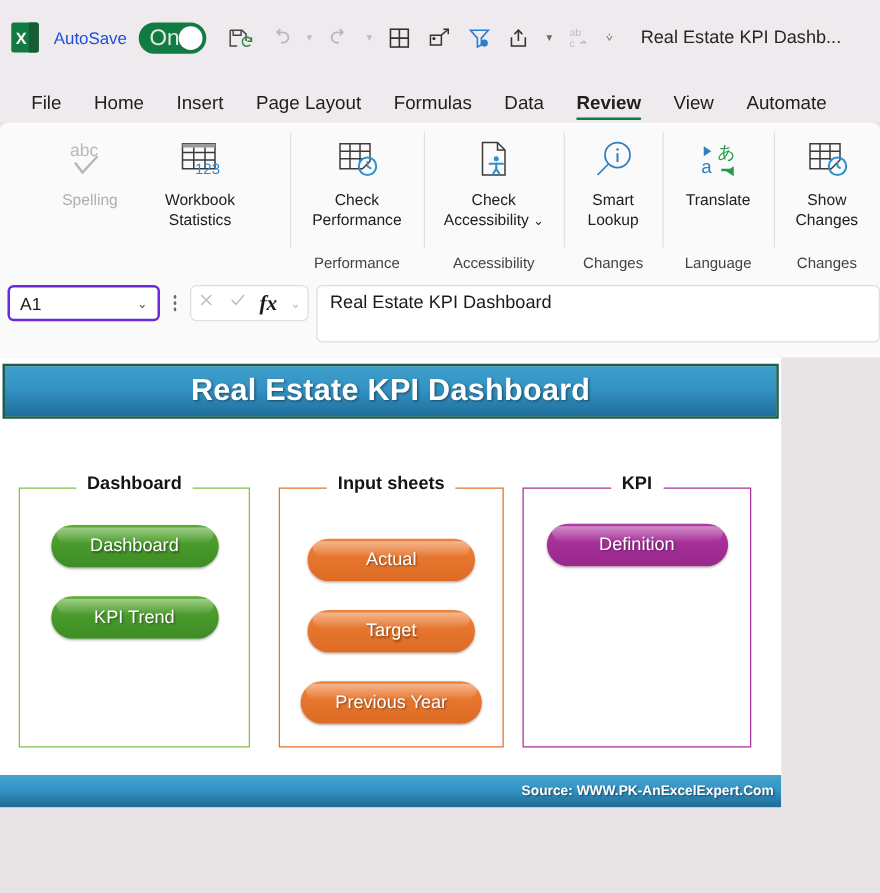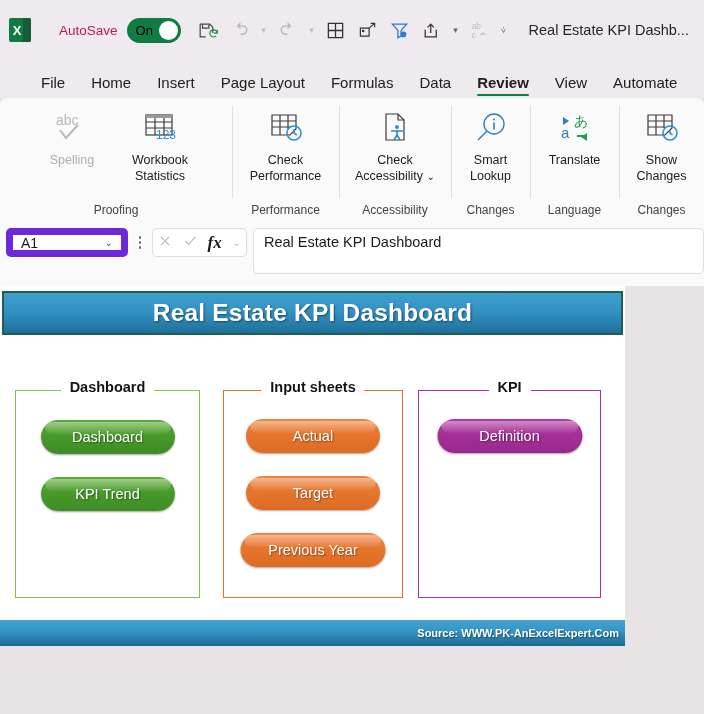--- a/index.html
+++ b/index.html
@@ -26,48 +26,48 @@
   }
   .xl-logo::after{
     content:""; position:absolute; right:0; top:0; width:8px; height:24px;
     background:#185c37; border-radius:0 2px 2px 0;
   }
   .xl-logo span{
     color:#fff; font-size:13px; font-weight:bold; z-index:2;
     position:relative; left:-3px; font-family:"Liberation Sans", sans-serif;
   }
   .autosave-label{
-    margin-left:28px; font-size:13.5px; color:#be185d;
+    margin-left:12px; font-size:13.5px; color:#1d4ed8;
   }
   .toggle{
     margin-left:9px; width:54px; height:25px; border-radius:13px;
     background:#107c41; position:relative; display:flex; align-items:center;
   }
-  .toggle .t-on{ color:#000000; font-size:13px; margin-left:9px; }
+  .toggle .t-on{ color:#e5e5e5; font-size:18px; margin-left:9px; }
   .toggle .knob{
     position:absolute; right:3px; top:3px;
     width:19px; height:19px; border-radius:50%; background:#fff;
   }
   .tb-icons{ display:flex; align-items:center; margin-left:12px; gap:2px; }
   .tbi{
     width:30px; height:30px; display:flex; align-items:center; justify-content:center;
     color:#444;
   }
   .tbi.dim{ color:#b8b6b8; }
   .chev{ width:14px; display:flex; align-items:center; justify-content:center;
          font-size:9px; color:#6a6a6a; }
   .chev.dim{ color:#c0bec0; }
   .doc-title{
     margin-left:18px; font-size:14.5px; color:#262626; white-space:nowrap;
   }
 
   
   .tabs{
     position:absolute; left:0; top:60px; width:704px; height:38px;
-    background:#eeeaee; display:flex; align-items:flex-end; padding-left:28px;
+    background:#eeeaee; display:flex; align-items:flex-end; padding-left:12px;
   }
   .tab{
     font-size:15px; color:#202020; padding:2px 13px 7px 13px;
     position:relative; white-space:nowrap;
   }
   .tab.active{ font-weight:bold; }
   .tab.active::after{
     content:""; position:absolute; left:13px; right:13px; bottom:2px;
     height:2.5px; background:#107c41; border-radius:2px;
   }
@@ -102,21 +102,21 @@
     position:absolute; bottom:3px; left:0; right:0;
   }
 
   
   .fbar{
     position:absolute; left:0; top:220px; width:704px; height:66px;
     background:#fbfafb; display:flex; align-items:flex-start; padding-top:8px;
   }
   .namebox{
     margin-left:6px; width:122px; height:29px; background:#fff;
-    border:7px solid #6d28d9; border-radius:5px;
+    border:2px solid #6d28d9; border-radius:5px;
     display:flex; align-items:center; justify-content:space-between;
     padding:0 8px; font-size:14px; color:#1a1a1a;
   }
   .dots{
     width:18px; display:flex; flex-direction:column; align-items:center;
     justify-content:center; gap:2.5px; margin:0 3px; height:29px;
   }
   .dots i{ width:2.5px; height:2.5px; border-radius:50%; background:#6d6a6d; display:block; }
   .fxgroup{
     width:95px; height:29px; background:#fff; border:1px solid #e0dde0;
@@ -183,20 +183,21 @@
     background:linear-gradient(to bottom,rgba(255,255,255,.42),rgba(255,255,255,0));
     pointer-events:none;
   }
   .btn.green{
     background:linear-gradient(to bottom,#5cab34 0%,#47992a 50%,#3e8c26 100%);
     box-shadow:0 1px 2px rgba(0,0,0,.35);
   }
   .btn.orange{
     background:linear-gradient(to bottom,#ee8440 0%,#e5742c 50%,#dd6b24 100%);
     box-shadow:0 1px 2px rgba(0,0,0,.35);
+    margin-top:12px;
   }
   .btn.purple{
     background:linear-gradient(to bottom,#b13aa3 0%,#a32f96 50%,#99288c 100%);
     box-shadow:0 1px 2px rgba(0,0,0,.35);
   }
   .btn.w150{ width:145px;text-align:right; }
 
   .footer{
     position:absolute; left:0; top:334px; width:625px; height:26px;
     background:linear-gradient(to bottom,#45a3ce 0%,#3494c5 45%,#1c6990 100%);
@@ -322,21 +323,20 @@
           <svg width="38" height="34" viewBox="0 0 38 34" fill="none" stroke="#3b3b3b" stroke-width="1.2">
             <rect x="5" y="4" width="26" height="20"></rect>
             <path d="M5 4h26v3H5z" fill="#9a9a9a" stroke="none"></path>
             <path d="M5 11h26M5 17h26M14 7v17M23 7v17"></path>
             <text x="15" y="28" font-size="12" fill="#2f8ecb" stroke="none" font-family="Liberation Sans, sans-serif">123</text>
           </svg>
         </div>
         <div class="lbl">Workbook Statistics</div>
       </div>
     </div>
-    <div class="gname">Proofing</div>
   </div>
 
   <div class="rgroup" style="width:107px">
     <div class="ritems">
       <div class="ritem" style="width:103px">
         <div class="ico">
           <svg width="40" height="34" viewBox="0 0 40 34" fill="none" stroke="#3b3b3b" stroke-width="1.2">
             <path d="M6 4h24v14l-6 6H6z"></path>
             <path d="M6 10h24M6 16h18M14 4v20M22 4v14"></path>
             <circle cx="28" cy="22" r="7" stroke="#2f8ecb" stroke-width="1.6"></circle>

